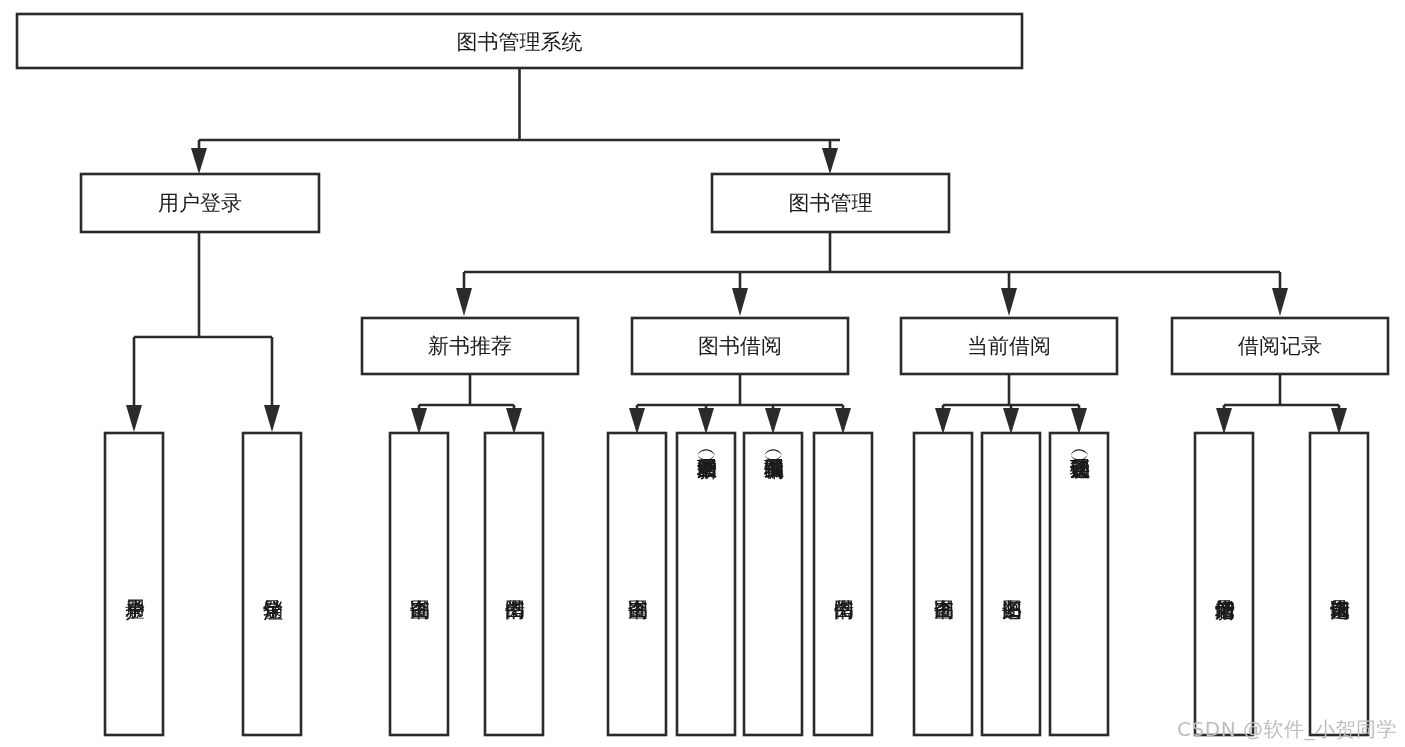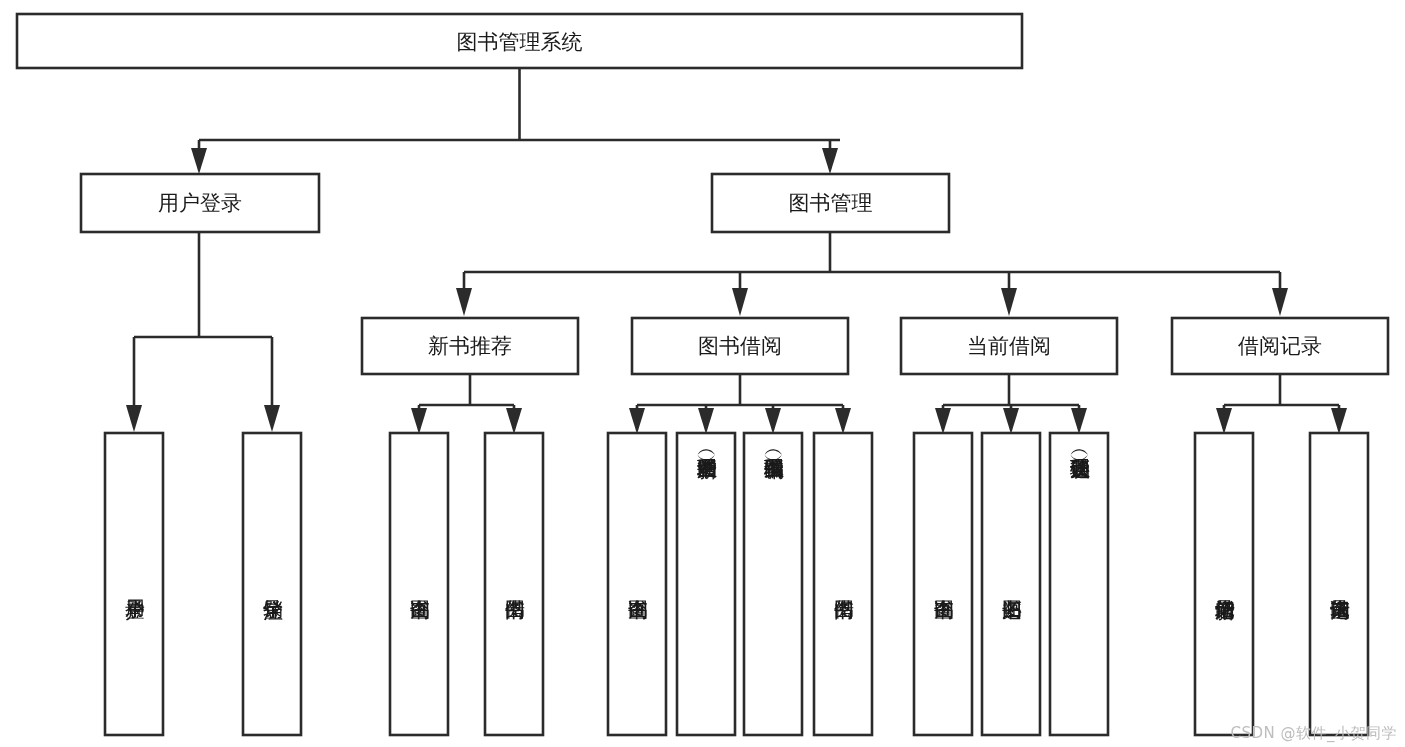--- a/index.html
+++ b/index.html
@@ -51,21 +51,21 @@
   }
   .arrow-head {
     fill: #2b2b2b;
     stroke: none;
   }
   .watermark {
     position: absolute;
     right: 8px;
     bottom: 4px;
     font-family: "DejaVu Sans", "Liberation Sans", sans-serif;
-    font-size: 15px;
+    font-size: 20px;
     color: #bdbdbd;
     letter-spacing: 0.5px;
     white-space: nowrap;
     pointer-events: none;
   }
 </style>
 </head>
 <body>
 
 <div id="diagram-root">

